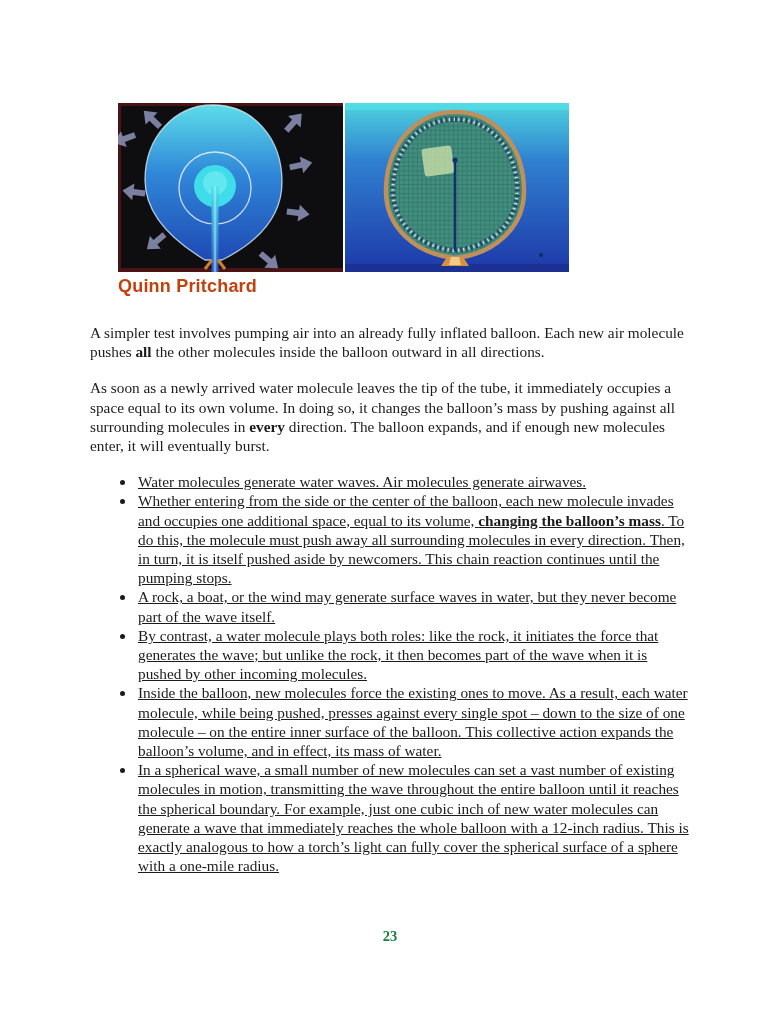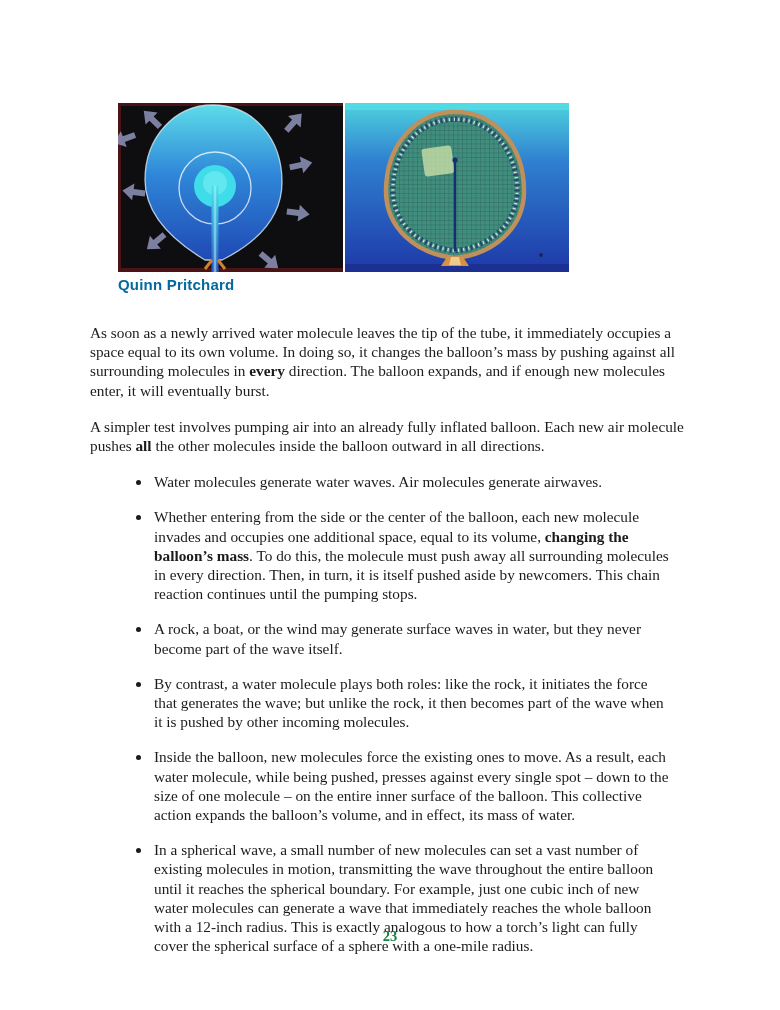--- a/index.html
+++ b/index.html
@@ -19,40 +19,40 @@
     display: flex;
     gap: 2px;
   }
   svg.fig { display: block; }
   .caption {
     position: absolute;
     left: 118px;
     top: 276px;
     font-family: "Liberation Sans", sans-serif;
     font-weight: 700;
-    font-size: 15px;
-    color: #0369a1;
+    font-size: 18px;
+    color: #c2410c;
     letter-spacing: 0.2px;
   }
   .body-text {
     position: absolute;
     left: 90px;
     top: 323px;
     width: 600px;
     font-size: 15.3px;
     line-height: 19.2px;
     text-align: left;
   }
   .body-text p { margin: 0 0 17px 0; }
   ul.points {
     margin: 0;
     padding: 0 0 0 46px;
     list-style: disc;
   }
-  ul.points li { margin: 16px; padding-left: 2px; }
+  ul.points li { margin: 0; padding-left: 2px; text-decoration: underline; }
   .page-number {
     position: absolute;
     left: 0;
     right: 0;
     top: 928px;
     text-align: center;
     font-weight: 700;
     font-size: 14.5px;
     color: #15803d;
   }
@@ -138,22 +138,22 @@
       <path d="M102 154 L118 154 L124 163 L96 163 Z" fill="#d9913f"></path>
       <path d="M106 154 L114 154 L116 162 L104 162 Z" fill="#f3d9a0" opacity="0.8"></path>
 
       <circle cx="196" cy="152" r="2" fill="#19275e"></circle>
     </svg>
   </div>
 
   <div class="caption">Quinn Pritchard</div>
 
   <div class="body-text">
+    <p>A simpler test involves pumping air into an already fully inflated balloon. Each new air molecule pushes <b>all</b> the other molecules inside the balloon outward in all directions.</p>
     <p>As soon as a newly arrived water molecule leaves the tip of the tube, it immediately occupies a space equal to its own volume. In doing so, it changes the balloon’s mass by pushing against all surrounding molecules in <b>every</b> direction. The balloon expands, and if enough new molecules enter, it will eventually burst.</p>
-    <p>A simpler test involves pumping air into an already fully inflated balloon. Each new air molecule pushes <b>all</b> the other molecules inside the balloon outward in all directions.</p>
     <ul class="points">
       <li>Water molecules generate water waves. Air molecules generate airwaves.</li>
       <li>Whether entering from the side or the center of the balloon, each new molecule invades and occupies one additional space, equal to its volume, <b>changing the balloon’s mass</b>. To do this, the molecule must push away all surrounding molecules in every direction. Then, in turn, it is itself pushed aside by newcomers. This chain reaction continues until the pumping stops.</li>
       <li>A rock, a boat, or the wind may generate surface waves in water, but they never become part of the wave itself.</li>
       <li>By contrast, a water molecule plays both roles: like the rock, it initiates the force that generates the wave; but unlike the rock, it then becomes part of the wave when it is pushed by other incoming molecules.</li>
       <li>Inside the balloon, new molecules force the existing ones to move. As a result, each water molecule, while being pushed, presses against every single spot – down to the size of one molecule – on the entire inner surface of the balloon. This collective action expands the balloon’s volume, and in effect, its mass of water.</li>
       <li>In a spherical wave, a small number of new molecules can set a vast number of existing molecules in motion, transmitting the wave throughout the entire balloon until it reaches the spherical boundary. For example, just one cubic inch of new water molecules can generate a wave that immediately reaches the whole balloon with a 12-inch radius. This is exactly analogous to how a torch’s light can fully cover the spherical surface of a sphere with a one-mile radius.</li>
     </ul>
   </div>
 

